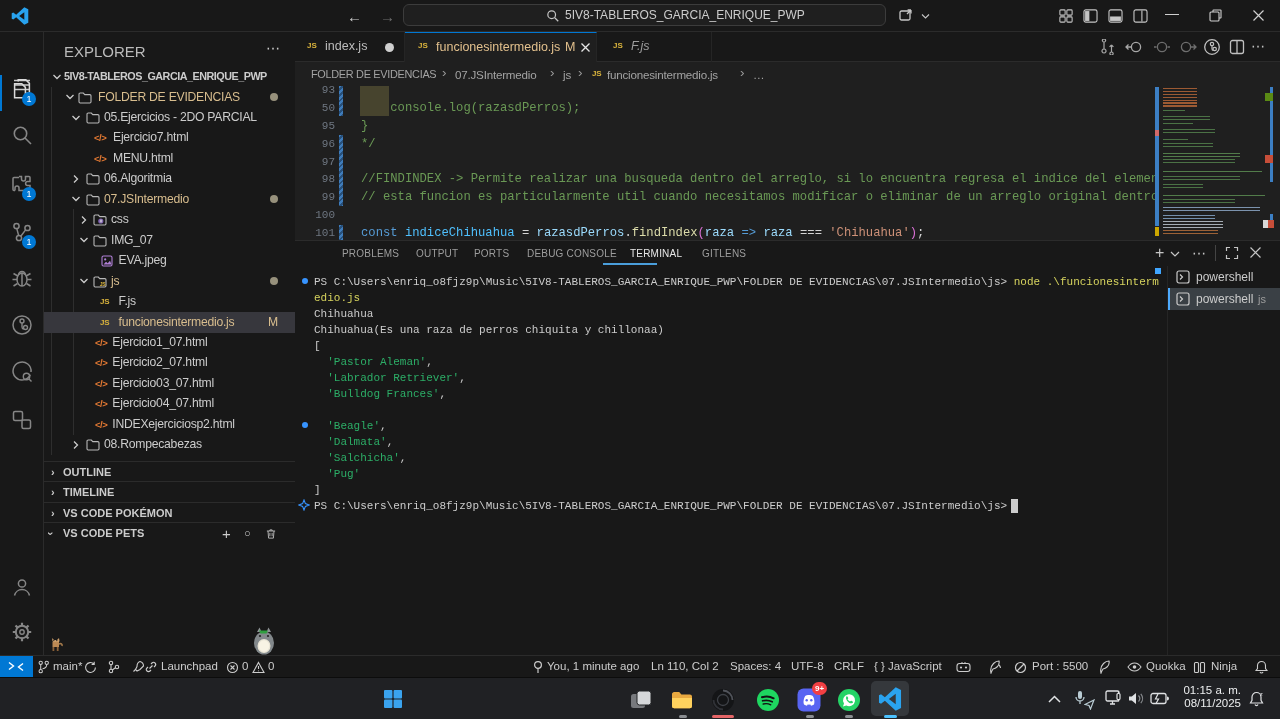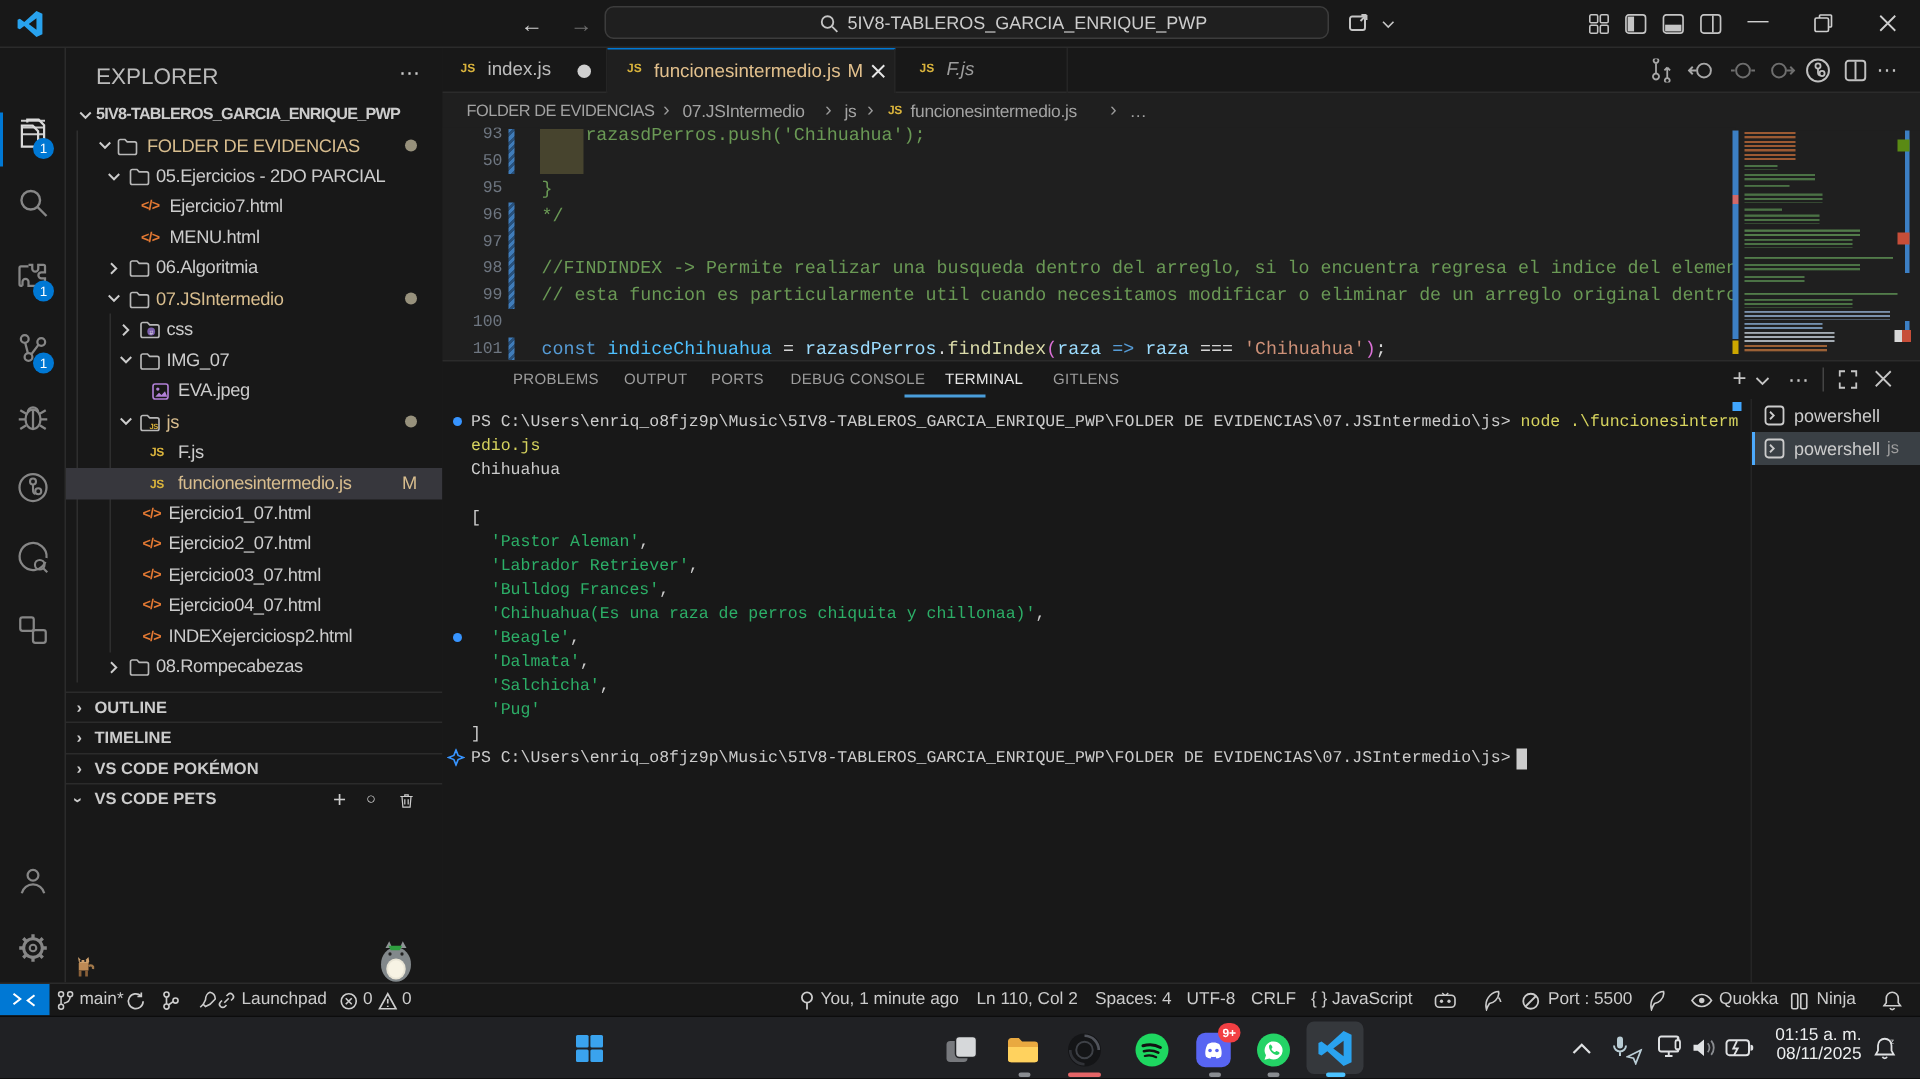--- a/index.html
+++ b/index.html
@@ -441,21 +441,21 @@
     <div class="lnum" style="top:-2.7px">93</div>
     <div class="lnum" style="top:15.1px">50</div>
     <div class="lnum" style="top:32.9px">95</div>
     <div class="lnum" style="top:50.7px">96</div>
     <div class="lnum" style="top:68.5px">97</div>
     <div class="lnum" style="top:86.3px">98</div>
     <div class="lnum" style="top:104.1px">99</div>
     <div class="lnum" style="top:121.9px">100</div>
     <div class="lnum" style="top:139.7px">101</div>
 
-    <div class="cline grn" style="left:66px;top:-2.7px">    razasdPerros.push('Chihuahua');</div>
+    <div class="cline grn" style="left:66px;top:15.1px">    console.log(razasdPerros);</div>
     <div class="cline grn" style="left:66px;top:32.9px">}</div>
     <div class="cline grn" style="left:66px;top:50.7px">*/</div>
     <div class="cline grn" style="left:66px;top:86.3px">//FINDINDEX -&gt; Permite realizar una busqueda dentro del arreglo, si lo encuentra regresa el indice del elemento dentro del arreglo</div>
     <div class="cline grn" style="left:66px;top:104.1px">// esta funcion es particularmente util cuando necesitamos modificar o eliminar de un arreglo original dentro de un arreglo</div>
     <div class="cline" style="left:66px;top:139.7px"><span style="color:#569cd6">const</span> <span style="color:#4fc1ff">indiceChihuahua</span> <span style="color:#d4d4d4">=</span> <span style="color:#9cdcfe">razasdPerros</span><span style="color:#d4d4d4">.</span><span style="color:#dcdcaa">findIndex</span><span style="color:#da70d6">(</span><span style="color:#9cdcfe">raza</span> <span style="color:#569cd6">=&gt;</span> <span style="color:#9cdcfe">raza</span> <span style="color:#d4d4d4">===</span> <span style="color:#ce9178">'Chihuahua'</span><span style="color:#da70d6">)</span><span style="color:#d4d4d4">;</span></div>
   </div>
   <div class="abs" id="minimap">
       <div class="abs" style="left:6px;top:1px;width:34px;height:20px;background:repeating-linear-gradient(to bottom,#9c5a33 0,#9c5a33 1.3px,transparent 1.5px,transparent 2.9px)"></div>
       <div class="abs" style="left:6px;top:23px;width:22px;height:3px;background:repeating-linear-gradient(to bottom,#4b7245 0,#4b7245 1.3px,transparent 1.5px,transparent 2.9px)"></div>
       <div class="abs" style="left:6px;top:29px;width:47px;height:6px;background:repeating-linear-gradient(to bottom,#4b7245 0,#4b7245 1.3px,transparent 1.5px,transparent 2.9px)"></div>
@@ -515,25 +515,25 @@
 
     <div class="abs" style="left:7px;top:37px;width:6px;height:6px;border-radius:50%;background:#3794ff"></div>
     <div class="abs" style="left:7px;top:181px;width:6px;height:6px;border-radius:50%;background:#3794ff"></div>
     <svg class="abs" style="left:3px;top:258px" width="12" height="12" viewBox="0 0 12 12">
         <path d="M6 1l1.4 3.6L11 6 7.4 7.4 6 11 4.6 7.4 1 6l3.6-1.4z" fill="none" stroke="#3794ff" stroke-width="1.1"></path>
       </svg>
 
     <div class="tline" style="top:33px">PS C:\Users\enriq_o8fjz9p\Music\5IV8-TABLEROS_GARCIA_ENRIQUE_PWP\FOLDER DE EVIDENCIAS\07.JSIntermedio\js&gt; <span class="tyellow">node .\funcionesinterm</span></div>
     <div class="tline tyellow" style="top:49px">edio.js</div>
     <div class="tline" style="top:65px">Chihuahua</div>
+    <div class="tline" style="top:81px">Chihuahua(Es una raza de perros chiquita y chillonaa)</div>
     <div class="tline" style="top:97px">[</div>
     <div class="tline" style="top:113px">  <span class="tgreen">'Pastor Aleman'</span>,</div>
     <div class="tline" style="top:129px">  <span class="tgreen">'Labrador Retriever'</span>,</div>
     <div class="tline" style="top:145px">  <span class="tgreen">'Bulldog Frances'</span>,</div>
-    <div class="tline" style="top:161px">  <span class="tgreen">'Chihuahua(Es una raza de perros chiquita y chillonaa)'</span>,</div>
     <div class="tline" style="top:177px">  <span class="tgreen">'Beagle'</span>,</div>
     <div class="tline" style="top:193px">  <span class="tgreen">'Dalmata'</span>,</div>
     <div class="tline" style="top:209px">  <span class="tgreen">'Salchicha'</span>,</div>
     <div class="tline" style="top:225px">  <span class="tgreen">'Pug'</span></div>
     <div class="tline" style="top:241px">]</div>
     <div class="tline" style="top:257px">PS C:\Users\enriq_o8fjz9p\Music\5IV8-TABLEROS_GARCIA_ENRIQUE_PWP\FOLDER DE EVIDENCIAS\07.JSIntermedio\js&gt;</div>
     <div class="abs" style="left:716px;top:258px;width:6.6px;height:13.5px;background:#cccccc"></div>
 
     <div class="abs" style="left:872px;top:25px;width:1px;height:390px;background:#252525"></div>
     <div class="abs" style="left:873px;top:25px;width:112px;height:22px;">

